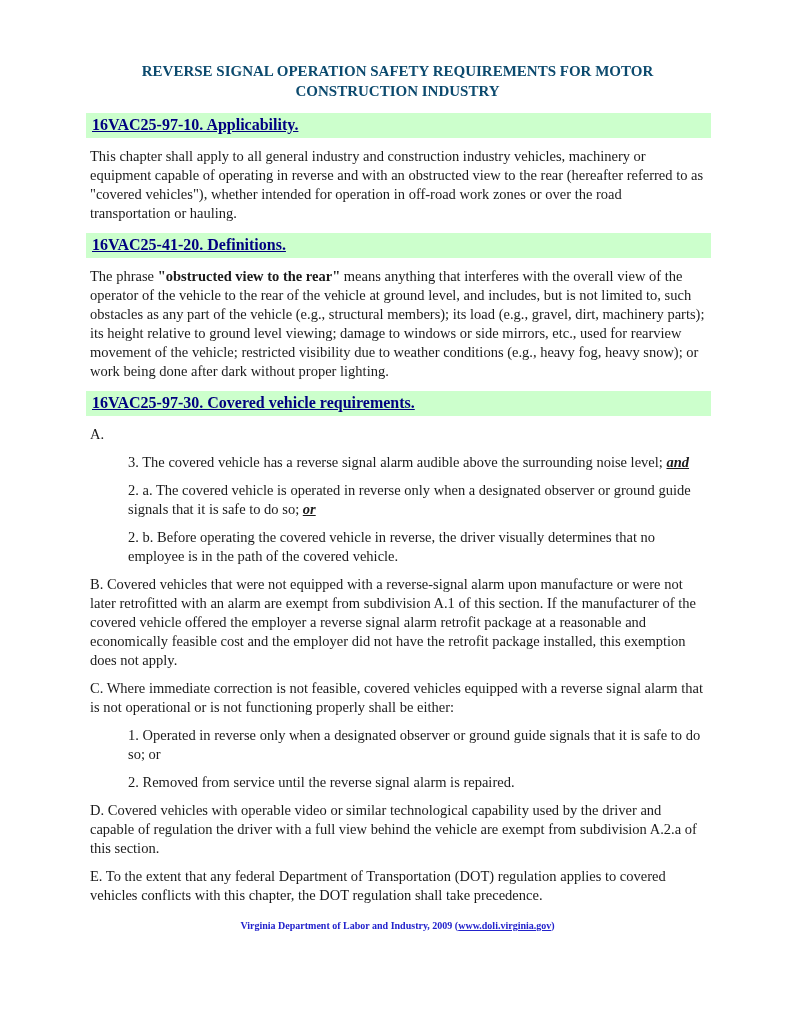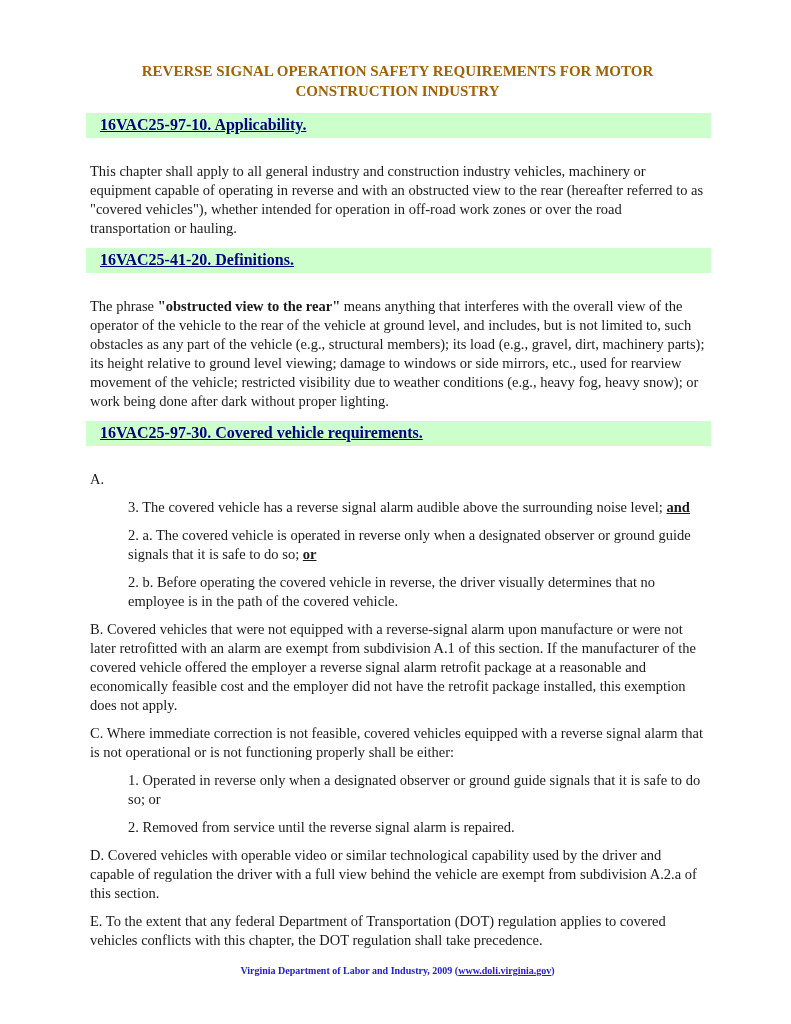--- a/index.html
+++ b/index.html
@@ -13,27 +13,27 @@
     font-family: "Liberation Serif", serif;
     color: #1a1a1a;
     overflow: hidden;
   }
   .doc-title {
     margin: 0 0 12px 0;
     text-align: center;
     font-weight: bold;
     font-size: 15px;
     line-height: 19.5px;
-    color: #a16207;
+    color: #0c4a6e;
   }
   .doc-title .title-line { white-space: nowrap; }
   .heading-bar {
     background: #ccffcc;
-    margin: 10px -6px 24px -4px;
-    padding: 3px 4px 4px 14px;
+    margin: 10px -6px 9px -4px;
+    padding: 3px 4px 4px 6px;
     line-height: 18px;
   }
   .heading-link {
     color: #000080;
     font-weight: bold;
     font-size: 16px;
     text-decoration: underline;
     cursor: pointer;
   }
   .body-para {
@@ -46,21 +46,21 @@
     font-size: 14.5px;
     line-height: 19px;
   }
   .hang-para {
     display: flex;
     margin: 9px 0;
     font-size: 14.5px;
     line-height: 19px;
   }
   .hang-label { flex: 0 0 38px; }
-  .bu { font-weight: bold; text-decoration: underline; }
+  .bu { font-weight: bold; text-decoration: underline; font-style: italic; }
   .doc-footer {
     margin-top: 12px;
     text-align: center;
     font-weight: bold;
     font-size: 10px;
     line-height: 17px;
     color: #2222cc;
   }
   .footer-link {
     color: #2222cc;

